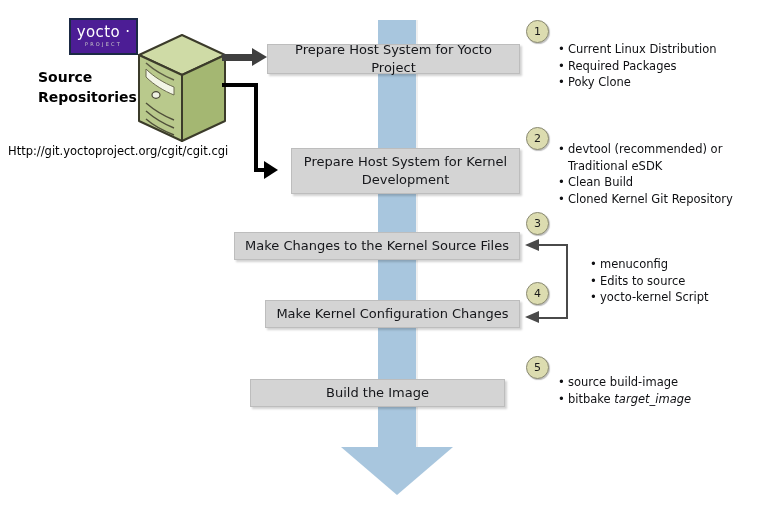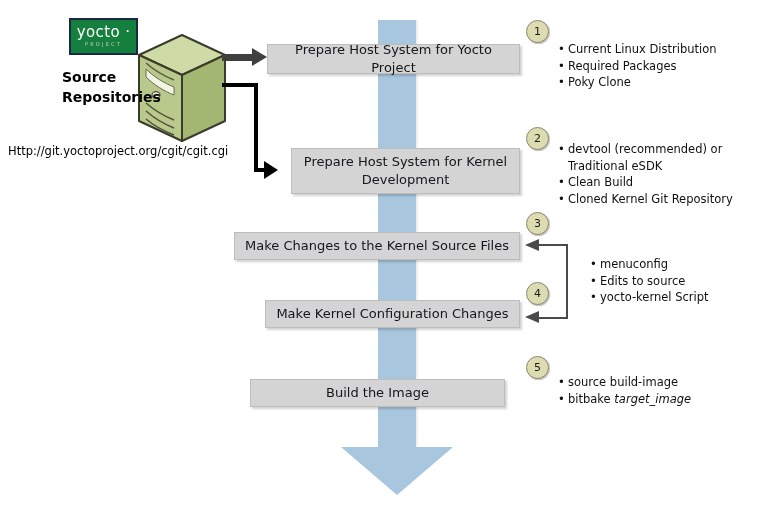--- a/index.html
+++ b/index.html
@@ -26,21 +26,21 @@
   }
   .blue-head {
     position: absolute;
     width: 0;
     height: 0;
   }
 
   
   .yocto-logo {
     position: absolute;
-    background: #15803d;
+    background: #4c1d95;
     border: 2px solid #1b2a44;
     display: flex;
     flex-direction: column;
     align-items: center;
     justify-content: center;
     box-sizing: border-box;
   }
   .yocto-word {
     color: #ffffff;
     font-size: 15px;
@@ -59,21 +59,20 @@
 
   
   .server-wrap { position: absolute; }
   .srv-label {
     position: absolute;
     font-weight: bold;
     font-size: 14px;
     color: #000;
     line-height: 20px;
     text-align: left;
-    margin-left: 24px;
   }
   .url-label {
     position: absolute;
     font-size: 11.5px;
     color: #000;
     white-space: nowrap;
   }
 
   
   .pbox {

